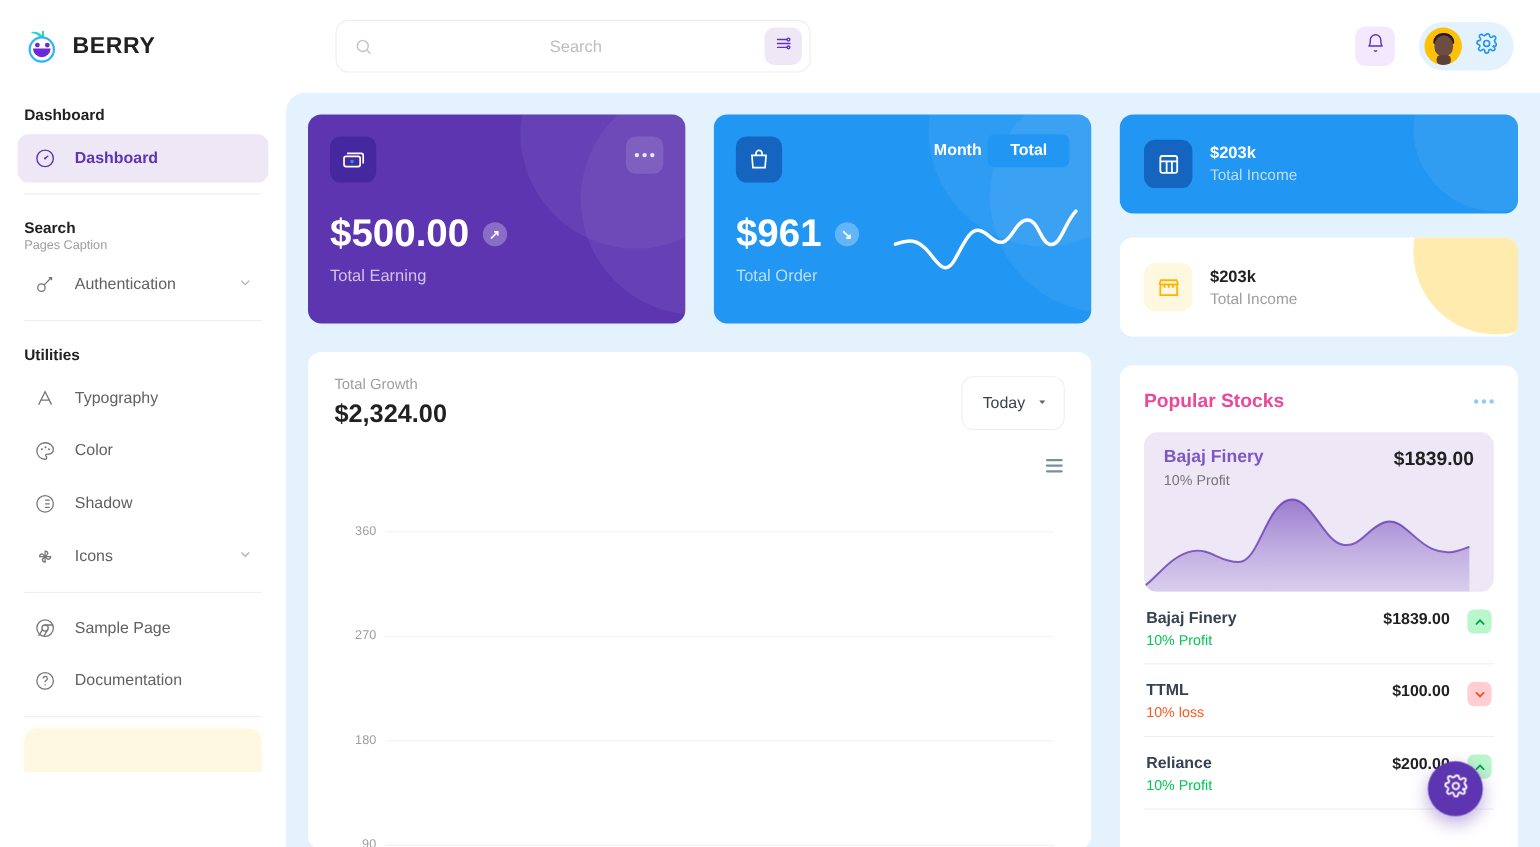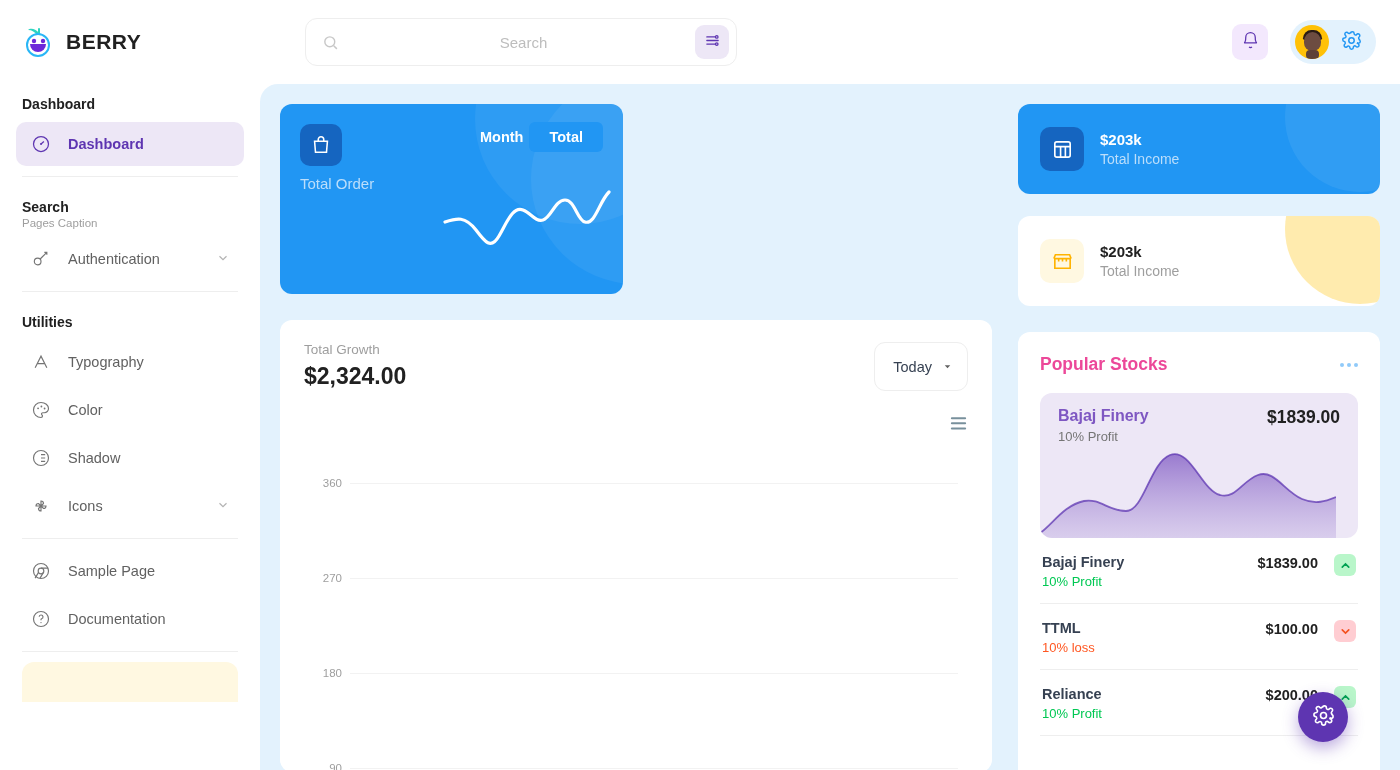--- a/index.html
+++ b/index.html
@@ -396,37 +396,62 @@
       </div>
     </header>
 
     <main class="canvas">
       <div class="grid-top">
 
         <section class="col-main">
 
           <div class="cards-row">
 
+            <div class="stat-card earning">
+              <span class="blob1"></span>
+              <span class="blob2"></span>
+              <div class="card-ico">
+                <svg width="22" height="22" viewBox="0 0 24 24" fill="none" stroke="#fff" stroke-width="1.7">
+                  <rect x="3" y="9" width="16" height="10" rx="2"></rect>
+                  <path d="M6 6h14a2 2 0 0 1 2 2v8"></path>
+                  <circle cx="11" cy="14" r="1.8" fill="#2196f3" stroke="none"></circle>
+                </svg>
+              </div>
+              <div class="dots-btn">
+                <i></i>
+                  <i></i>
+                  <i></i>
+              </div>
+              <div class="stat-amount">
+                <span>$500.00</span>
+                <span class="amount-badge">↗</span>
+              </div>
+              <div class="stat-label">Total Earning</div>
+            </div>
 
             <div class="stat-card order">
               <span class="blob1"></span>
               <span class="blob2"></span>
               <div class="card-ico">
                 <svg width="22" height="22" viewBox="0 0 24 24" fill="none" stroke="#fff" stroke-width="1.7">
                   <path d="M5 8h14l-1 12H6L5 8z"></path>
                     <path d="M9 8V6a3 3 0 0 1 6 0v2"></path>
                 </svg>
               </div>
               <div class="period-wrap">
                 <span class="period-month">Month</span>
                 <span class="period-year">Total</span>
               </div>
               <svg class="order-spark" width="168" height="74" viewBox="0 0 168 74">
                 <path d="M2 38 C14 34 22 32 33 46 C42 58 48 66 56 52 C64 38 70 22 80 26 C88 29 92 38 100 36 C108 34 112 16 122 16 C132 16 134 36 142 38 C152 41 156 18 166 8" fill="none" stroke="#fff" stroke-width="3.2" stroke-linecap="round"></path>
               </svg>
+              <div class="stat-amount">
+                <span>$961</span>
+                <span class="amount-badge">↘</span>
+              </div>
               <div class="stat-label">Total Order</div>
             </div>
           </div>
 
           <div class="panel growth">
             <div class="growth-head">
               <div>
                 <div class="growth-title">Total Growth</div>
                 <div class="growth-value">$2,324.00</div>
               </div>

